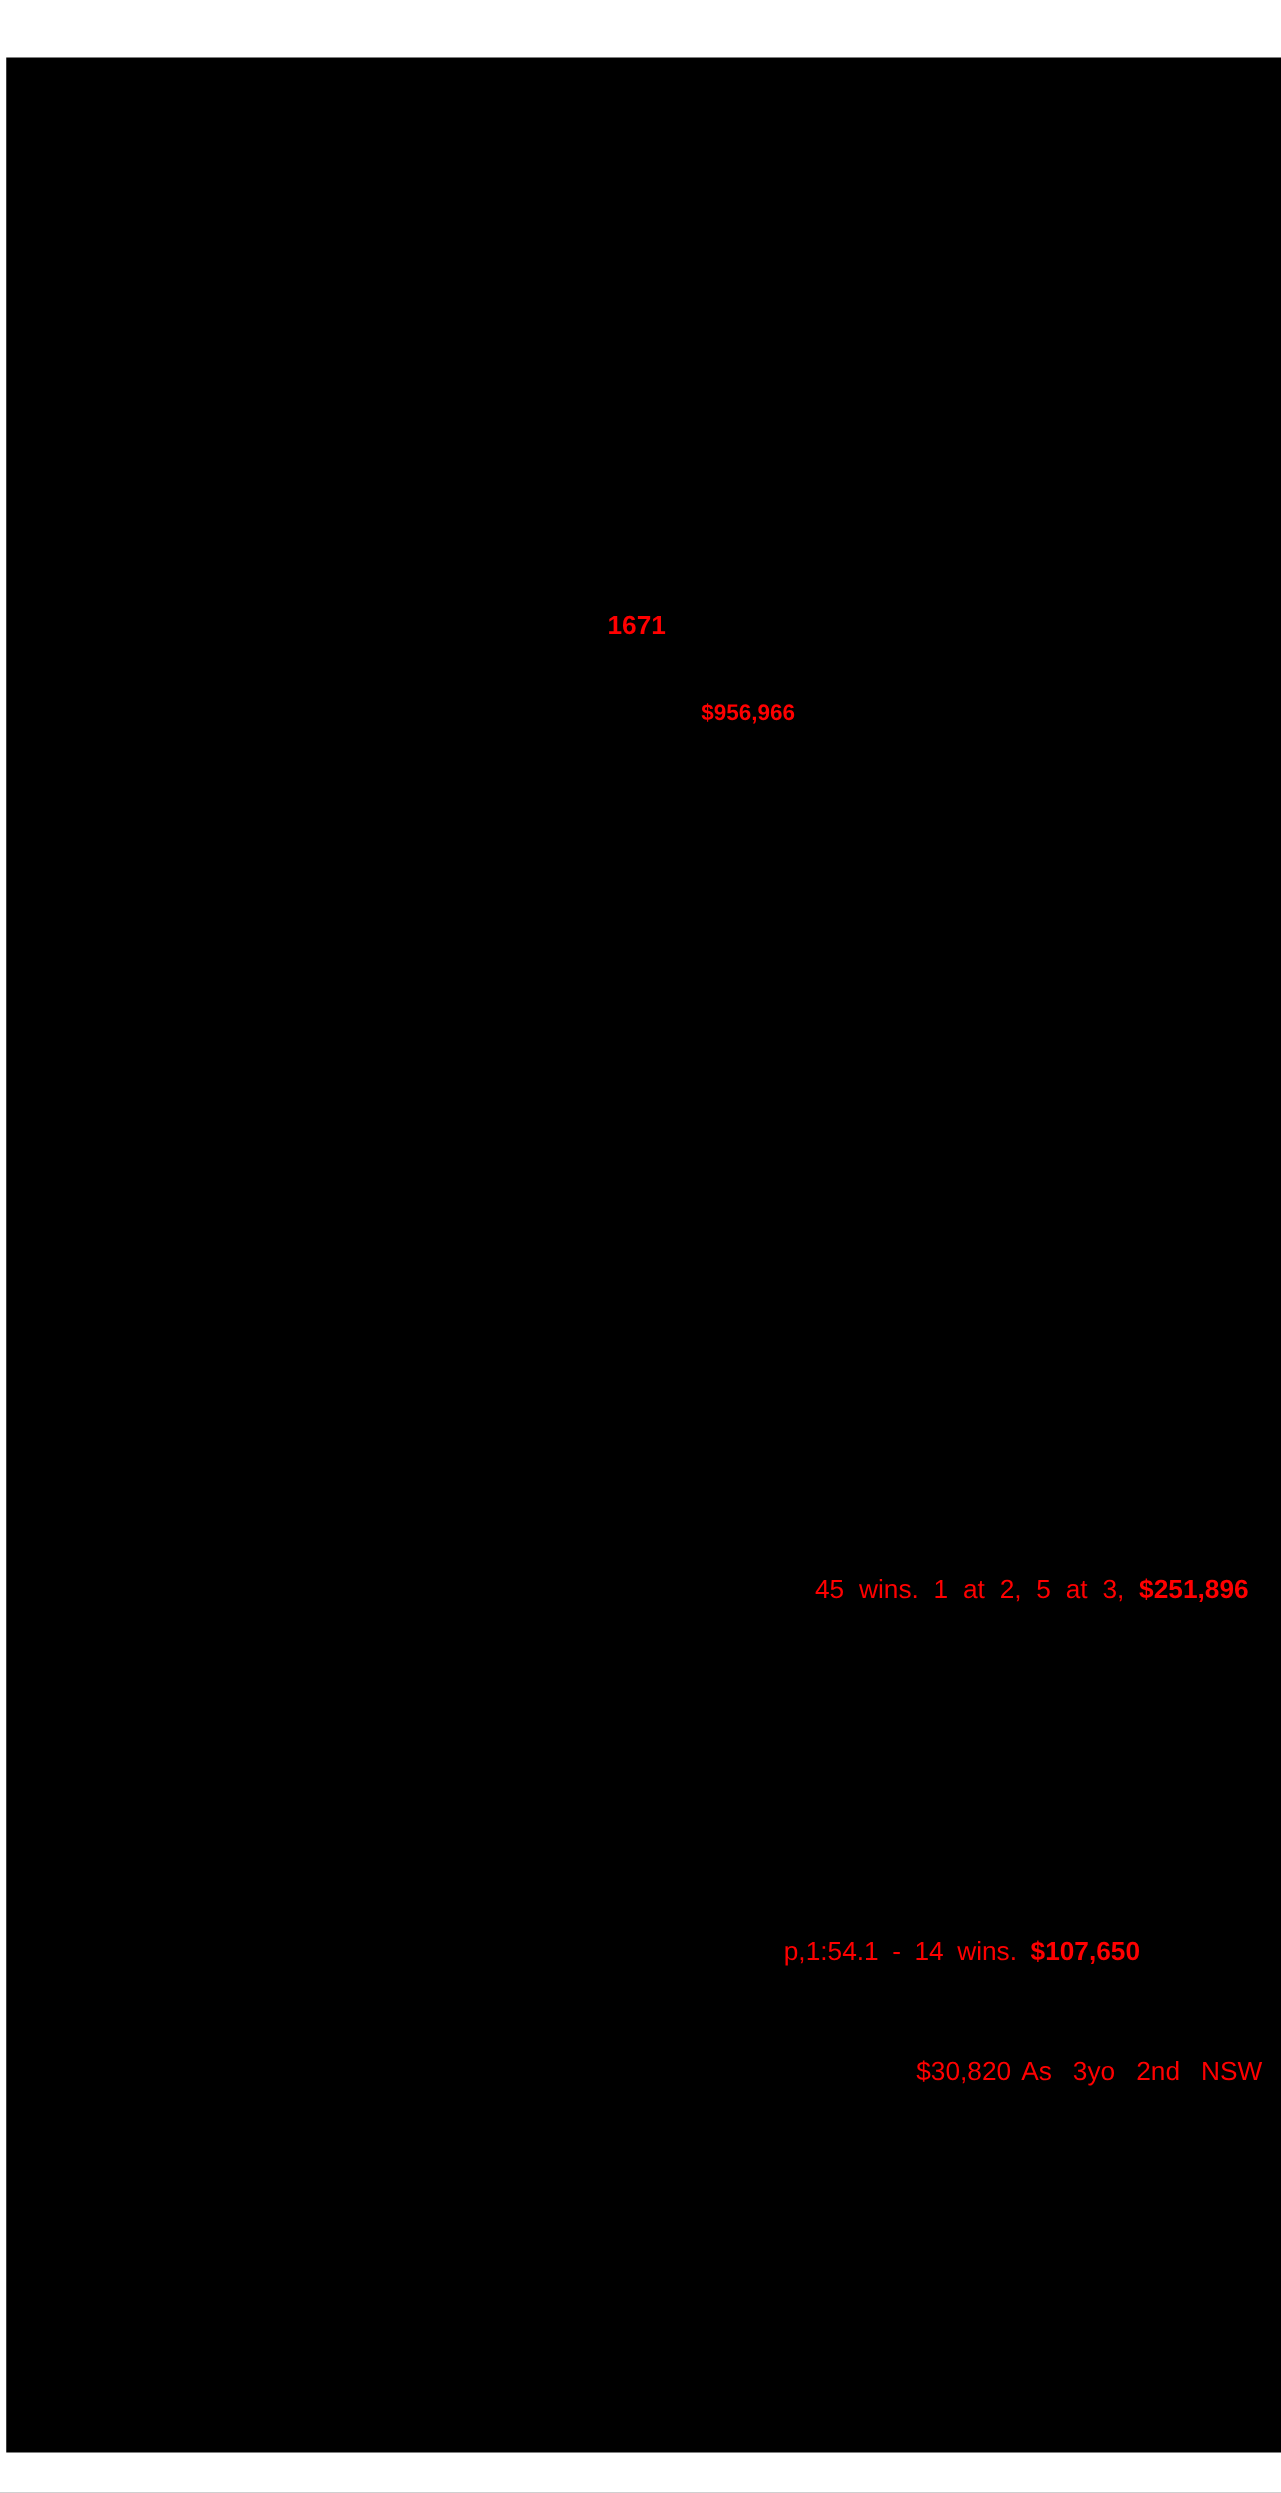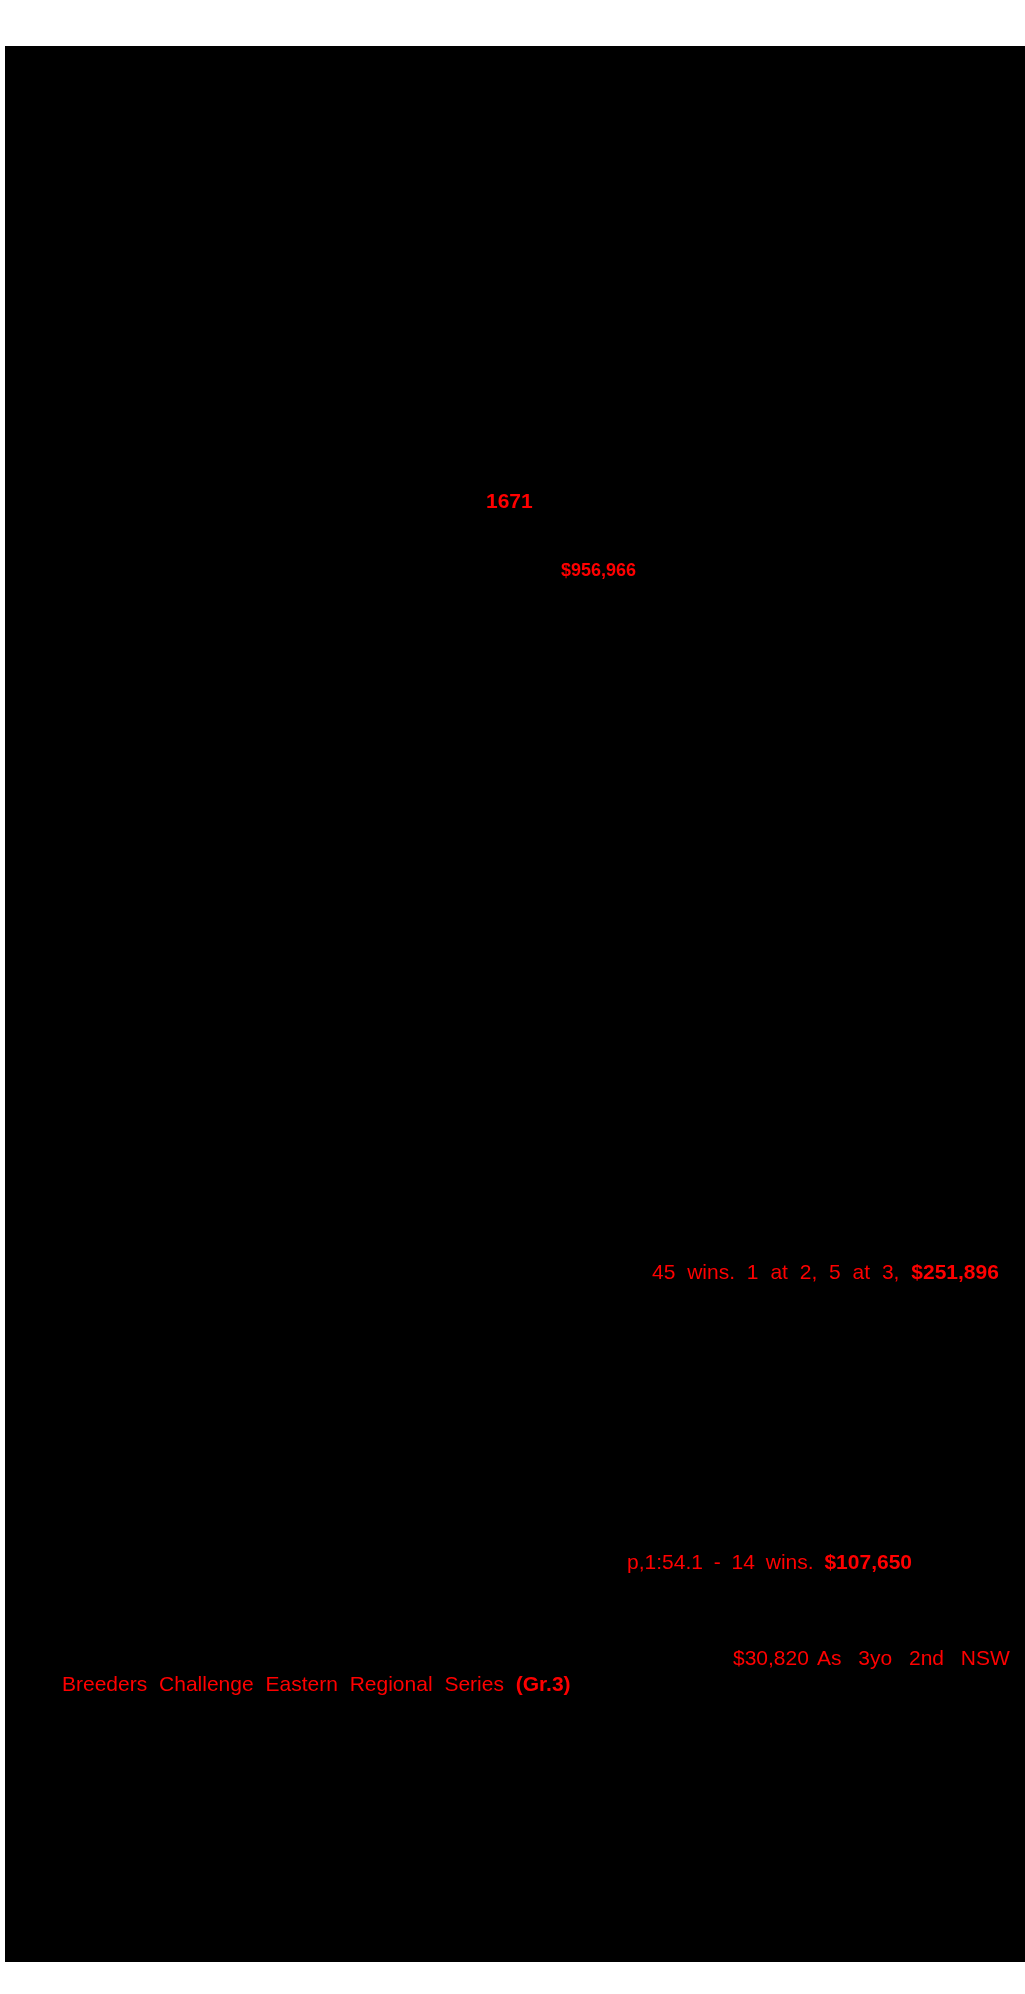--- a/index.html
+++ b/index.html
@@ -62,18 +62,15 @@
     </div>
 
     <div class="red-frag frag-record-2">
       <span>p,1:54.1 - 14 wins. </span><span class="bold">$107,650</span>
     </div>
 
     <div class="red-frag frag-stake-1">
       <span>$30,820</span><span class="stake-rest">As 3yo 2nd NSW</span>
     </div>
 
-    <div class="red-frag frag-stake-2">
-      <span>Breeders Challenge Eastern Regional Series </span><span class="bold">(Gr.3)</span>
-    </div>
 
   </div>
 </div>
 
 </body></html>

